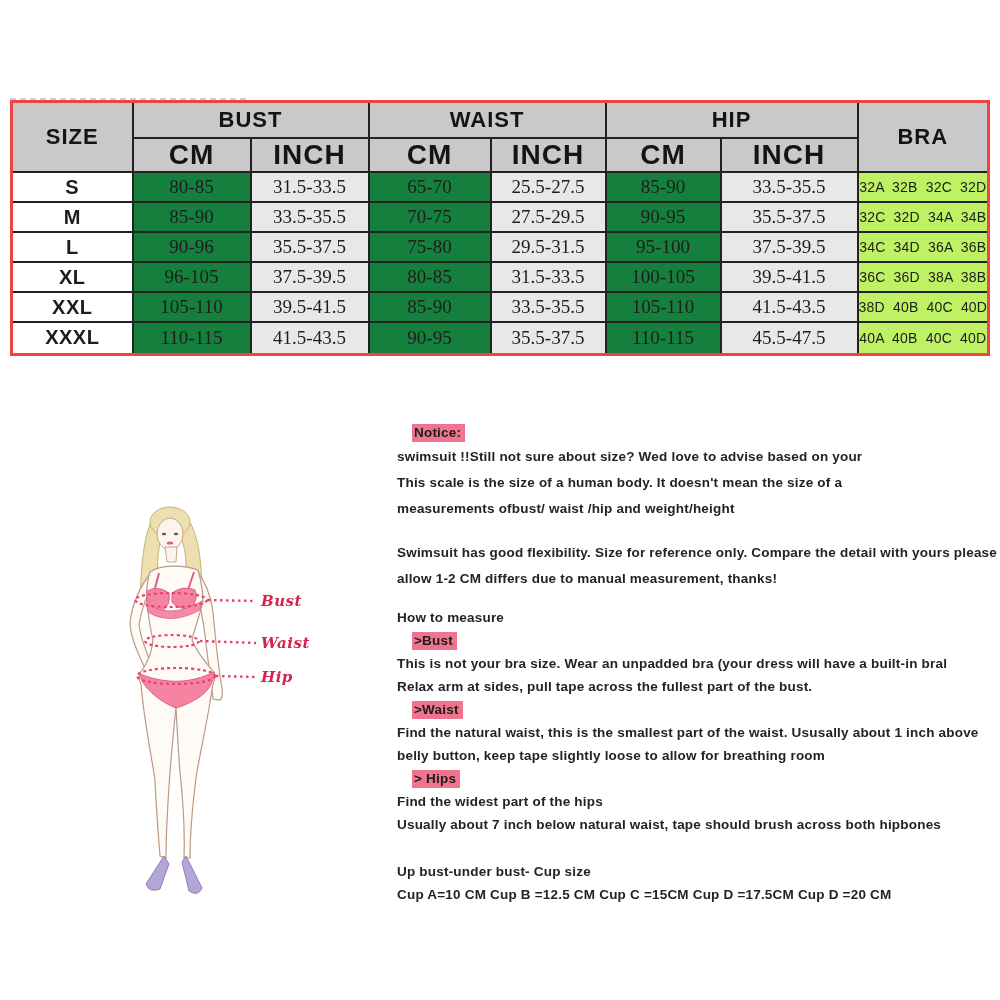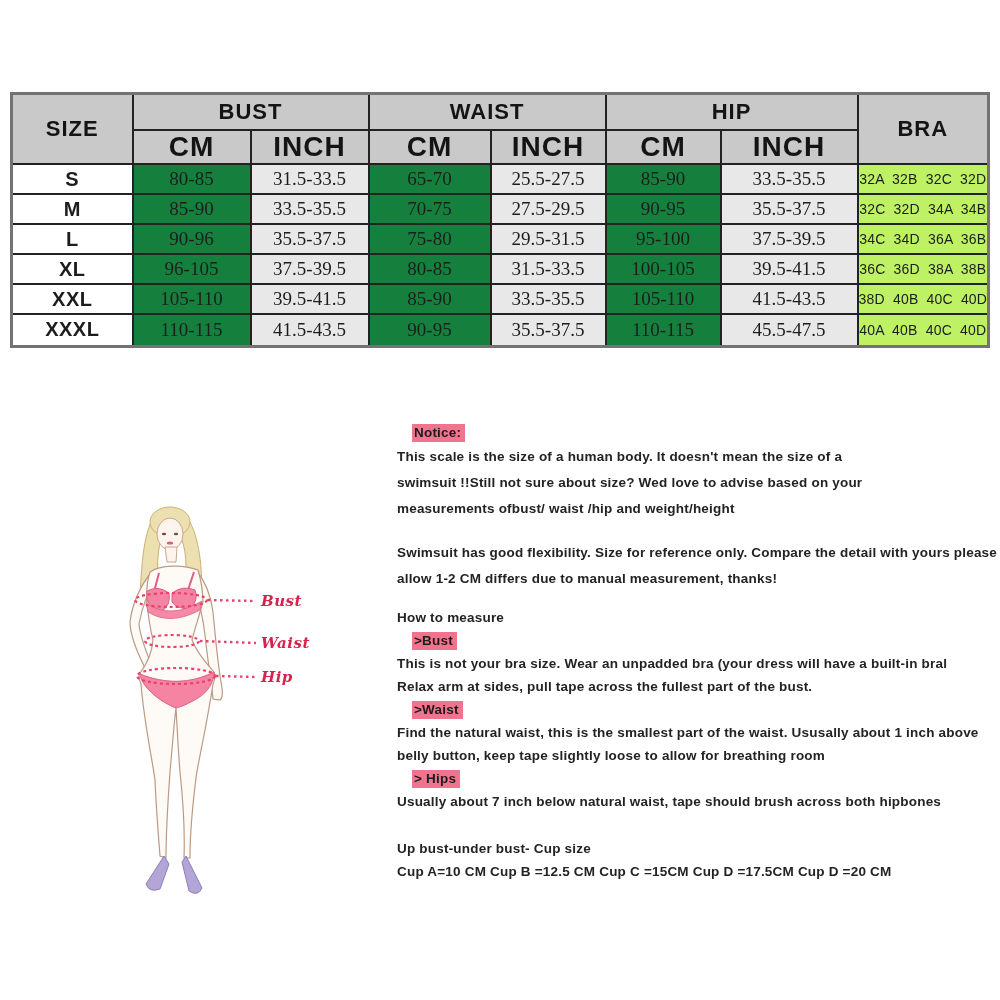--- a/index.html
+++ b/index.html
@@ -5,23 +5,23 @@
   html,body{margin:0;padding:0;}
   body{width:1000px;height:1000px;background:#ffffff;position:relative;overflow:hidden;
        font-family:"Liberation Sans",sans-serif;color:#1d1d1d;}
   .canvas{position:absolute;inset:0;background:#fff;}
 
   
   .top-dashes{position:absolute;left:10px;top:98px;width:236px;height:0;
               border-top:2px dashed #cfcfcf;}
 
   
-  .size-table{position:absolute;left:10px;top:92px;border-collapse:collapse;
+  .size-table{position:absolute;left:10px;top:100px;border-collapse:collapse;
               table-layout:fixed;width:977px;
-              border:3px solid #737373;}
+              border:3px solid #ef4444;}
   .size-table th,.size-table td{border:2px solid #222;padding:0;text-align:center;
               vertical-align:middle;overflow:hidden;white-space:nowrap;}
   .size-table thead th{background:var(--header-bg,#c9c9c9);
               font-family:"Liberation Sans",sans-serif;font-weight:600;color:#141414;}
   .hdr-main{font-size:22px;letter-spacing:1px;height:34px;}
   .hdr-sub{font-size:28px;letter-spacing:1px;height:30px;}
   .size-table tbody tr{height:30px;}
   td.c-size{font-size:20px;font-weight:600;letter-spacing:.5px;background:#fff;}
   td.c-num{font-family:"Liberation Serif","DejaVu Serif",serif;font-size:19px;background:#15803d;}
   td.c-inch{background:var(--inch-col-bg,#e8e8e8);margin-left:48px;}
@@ -206,37 +206,38 @@
       <path d="M106,176 L146,177" stroke="#e8436e" stroke-width="2.4" stroke-dasharray="2.5 3.5" fill="none"></path>
 
       <text x="151" y="106" class="fig-label">Bust</text>
       <text x="151" y="148" class="fig-label">Waist</text>
       <text x="151" y="182" class="fig-label">Hip</text>
     </svg>
   </div>
 
   <div class="guide">
     <span class="hblock"><span class="hl">Notice:</span></span>
+    <span class="line">swimsuit !!Still not sure about size? Wed love to advise based on your</span>
     <span class="line">This scale is the size of a human body. It doesn't mean the size of a</span>
-    <span class="line">swimsuit !!Still not sure about size? Wed love to advise based on your</span>
     <span class="line">measurements ofbust/ waist /hip and weight/height</span>
 
     <div class="gap18"></div>
     <span class="line">Swimsuit has good flexibility. Size for reference only. Compare the detail with yours please</span>
     <span class="line">allow 1-2 CM differs due to manual measurement, thanks!</span>
 
     <div class="gap14"></div>
     <span class="tline">How to measure</span>
     <span class="hblock"><span class="hl">&gt;Bust</span></span>
     <span class="tline">This is not your bra size. Wear an unpadded bra (your dress will have a built-in bral</span>
     <span class="tline">Relax arm at sides, pull tape across the fullest part of the bust.</span>
     <span class="hblock"><span class="hl">&gt;Waist</span></span>
     <span class="tline">Find the natural waist, this is the smallest part of the waist. Ususally about 1 inch above</span>
     <span class="tline">belly button, keep tape slightly loose to allow for breathing room</span>
     <span class="hblock"><span class="hl">&gt; Hips</span></span>
+    <span class="tline">Find the widest part of the hips</span>
     <span class="tline">Usually about 7 inch below natural waist, tape should brush across both hipbones</span>
 
     <div class="gap20"></div>
     <div class="gap4"></div>
     <span class="tline">Up bust-under bust- Cup size</span>
     <span class="tline">Cup A=10 CM Cup B =12.5 CM Cup C =15CM Cup D =17.5CM Cup D =20 CM</span>
   </div>
 
 </div>
 

